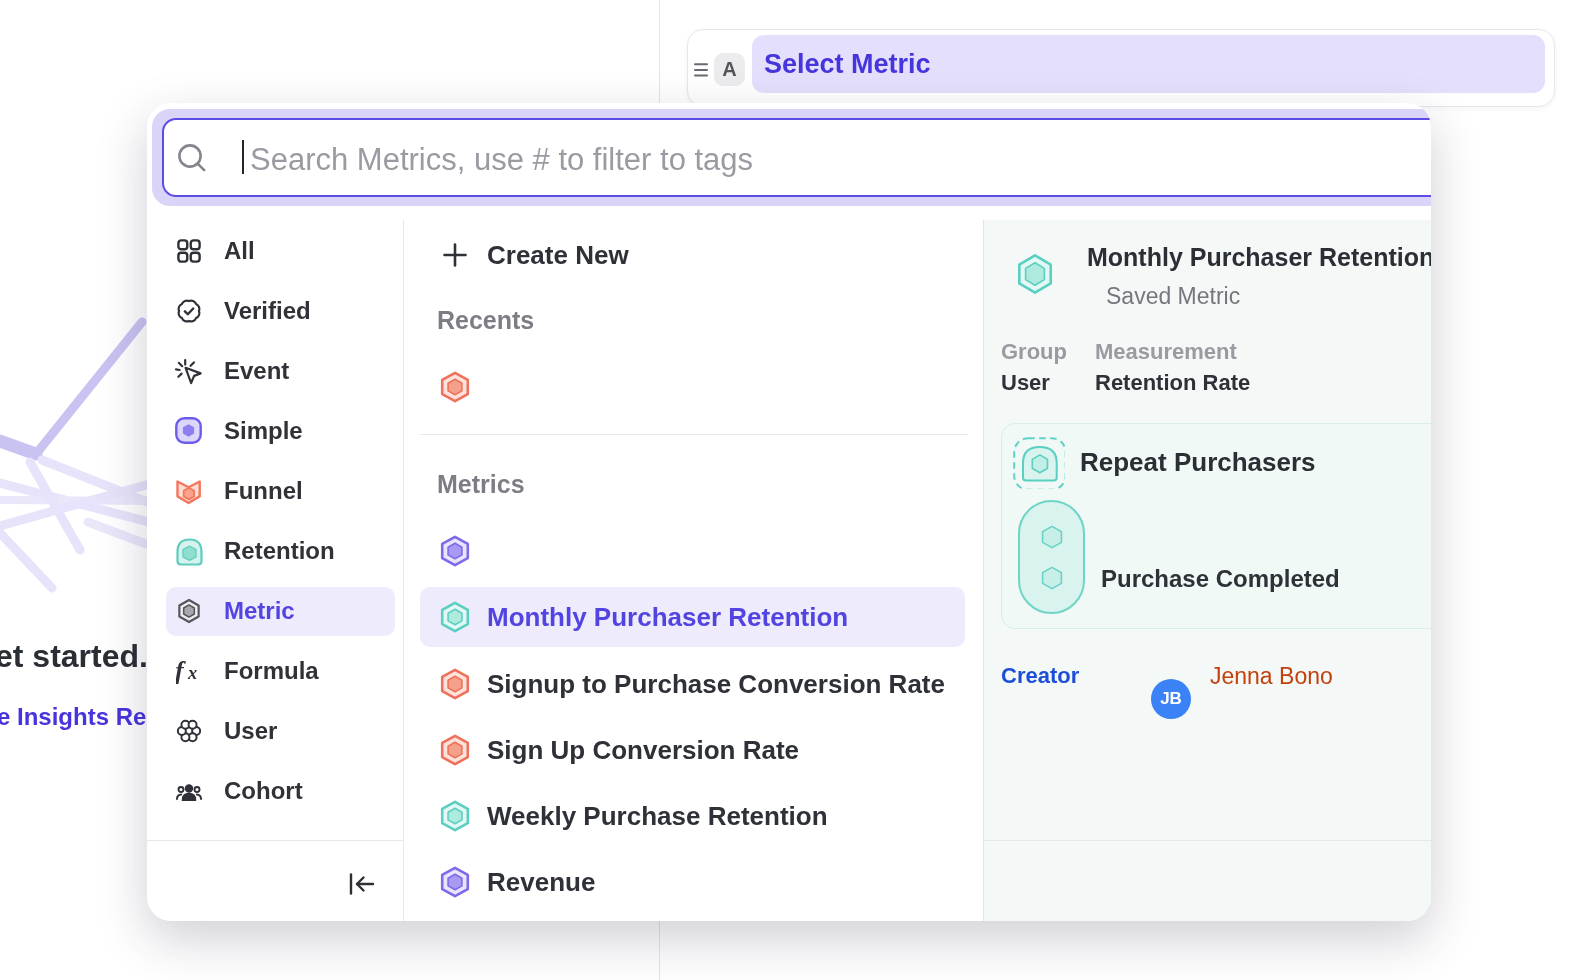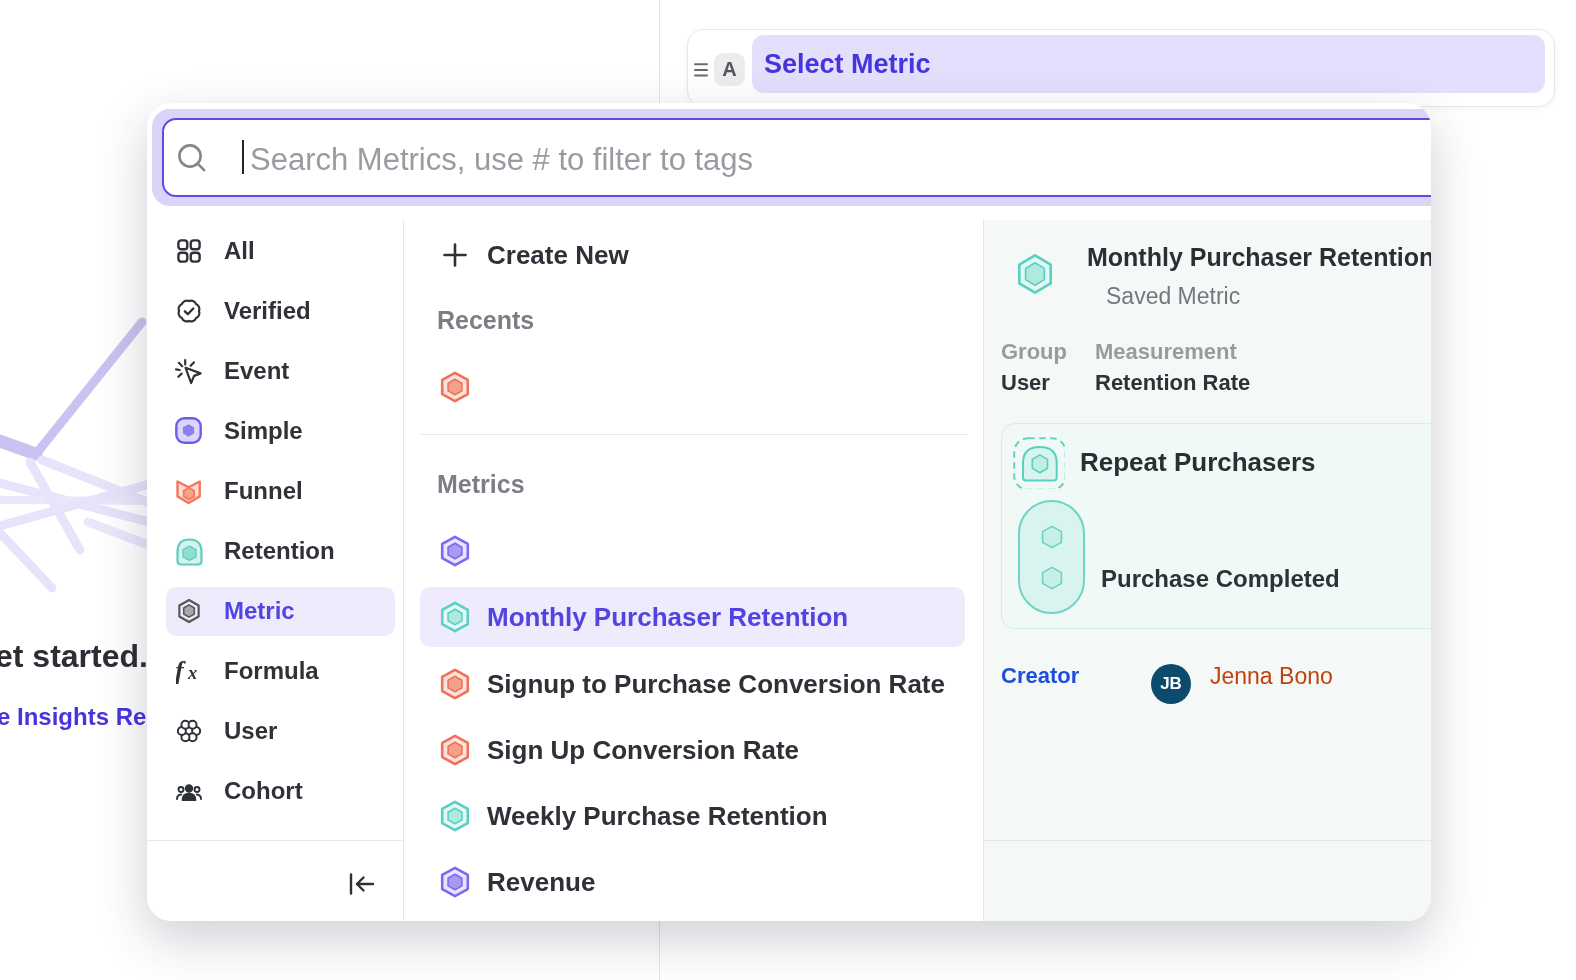--- a/index.html
+++ b/index.html
@@ -202,21 +202,21 @@
   <div class="abs txt" style="left:933px;top:342px;font-size:26px;line-height:34px;font-weight:700;color:#2b2e35;">Repeat Purchasers</div>
   <div class="abs" style="left:871px;top:397px;width:67px;height:114px;border-radius:34px;background:#d9f3ee;border:2px solid #6ed4c6;box-sizing:border-box;"></div>
   <svg class="abs" style="left:894px;top:422px;" width="22" height="24" viewBox="0 0 22 24">
       <polygon points="11.0,1.4 20.4,6.7 20.4,17.3 11.0,22.6 1.6,17.3 1.6,6.7" fill="#c8efe7" stroke="#66d2c4" stroke-width="1.5" stroke-linejoin="round"></polygon>
     </svg>
   <svg class="abs" style="left:894px;top:463px;" width="22" height="24" viewBox="0 0 22 24">
       <polygon points="11.0,1.4 20.4,6.7 20.4,17.3 11.0,22.6 1.6,17.3 1.6,6.7" fill="#c8efe7" stroke="#66d2c4" stroke-width="1.5" stroke-linejoin="round"></polygon>
     </svg>
   <div class="abs txt" style="left:954px;top:461px;font-size:24px;line-height:30px;font-weight:700;color:#2e3138;">Purchase Completed</div>
   <div class="abs txt" style="left:854px;top:560px;font-size:22px;line-height:26px;font-weight:700;color:#1d4ed8;">Creator</div>
-  <div class="abs" style="left:1004px;top:561px;width:40px;height:40px;border-radius:50%;background:#0c4a6e;color:#fff;font-size:17px;font-weight:700;text-align:center;line-height:40px;">JB</div>
+  <div class="abs" style="left:1004px;top:576px;width:40px;height:40px;border-radius:50%;background:#3b82f6;color:#fff;font-size:17px;font-weight:700;text-align:center;line-height:40px;">JB</div>
   <div class="abs txt" style="left:1063px;top:559px;font-size:23px;line-height:28px;color:#c2410c;">Jenna Bono</div>
   <div class="abs" style="left:837px;top:737px;width:561px;height:1px;background:#e4e7e6;"></div>
   <svg class="abs" style="left:1343px;top:765px;" width="12" height="30" viewBox="0 0 12 30">
       <g fill="#2f3136">
         <circle cx="6" cy="6" r="2.7"></circle>
         <circle cx="6" cy="15" r="2.7"></circle>
         <circle cx="6" cy="24" r="2.7"></circle>
       </g>
     </svg>
 

